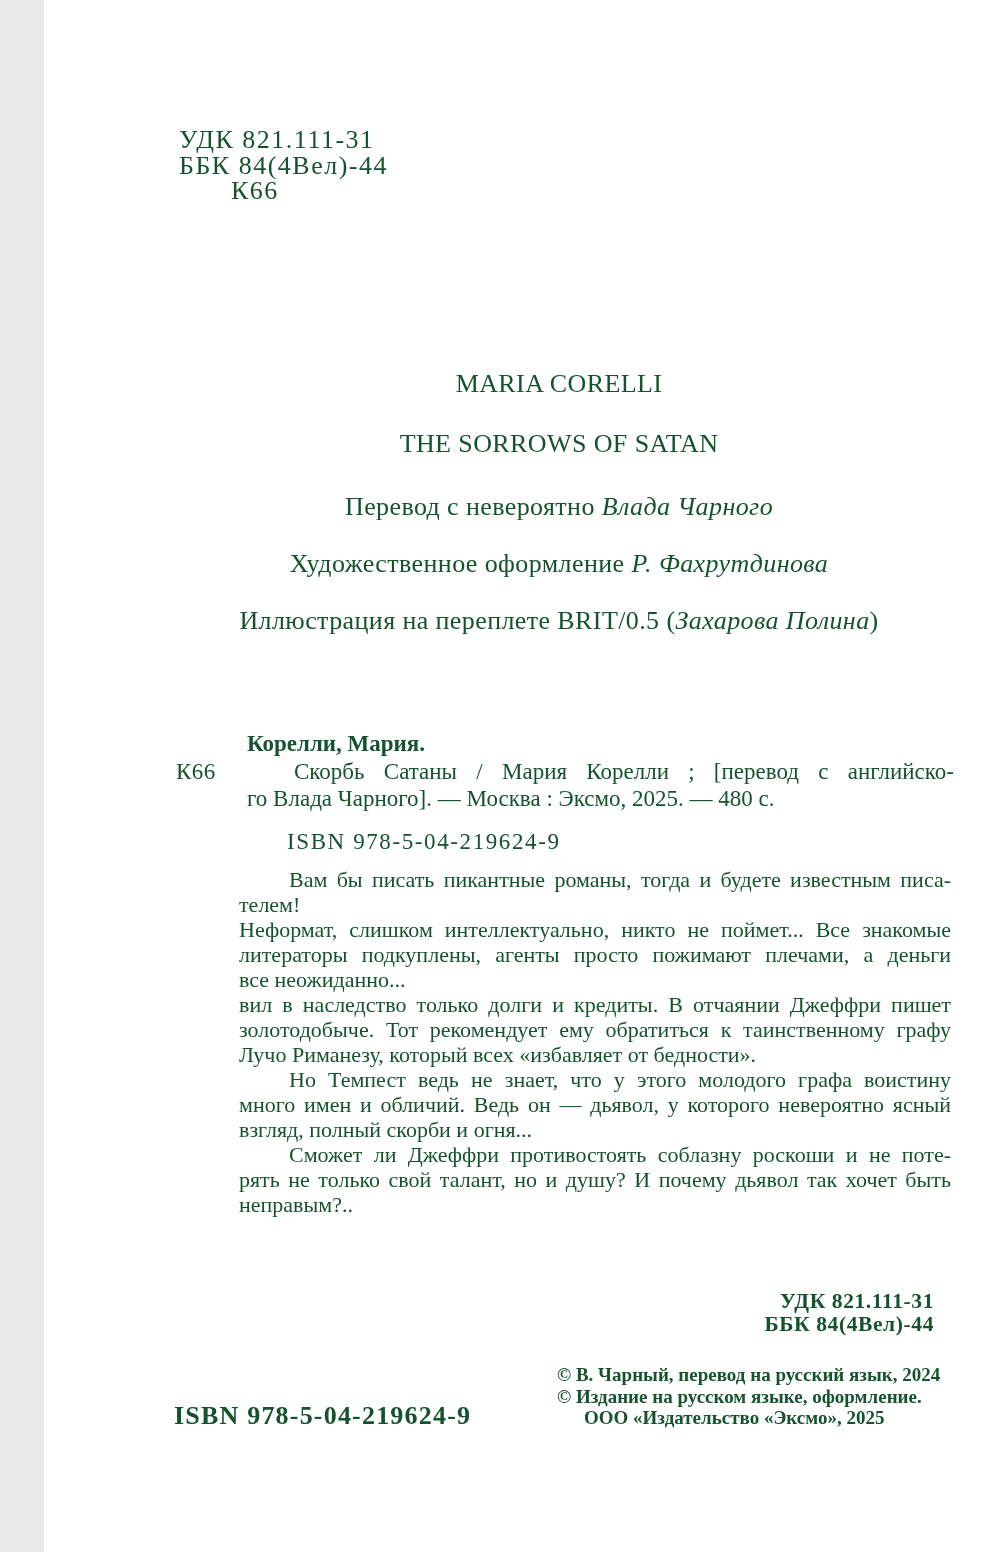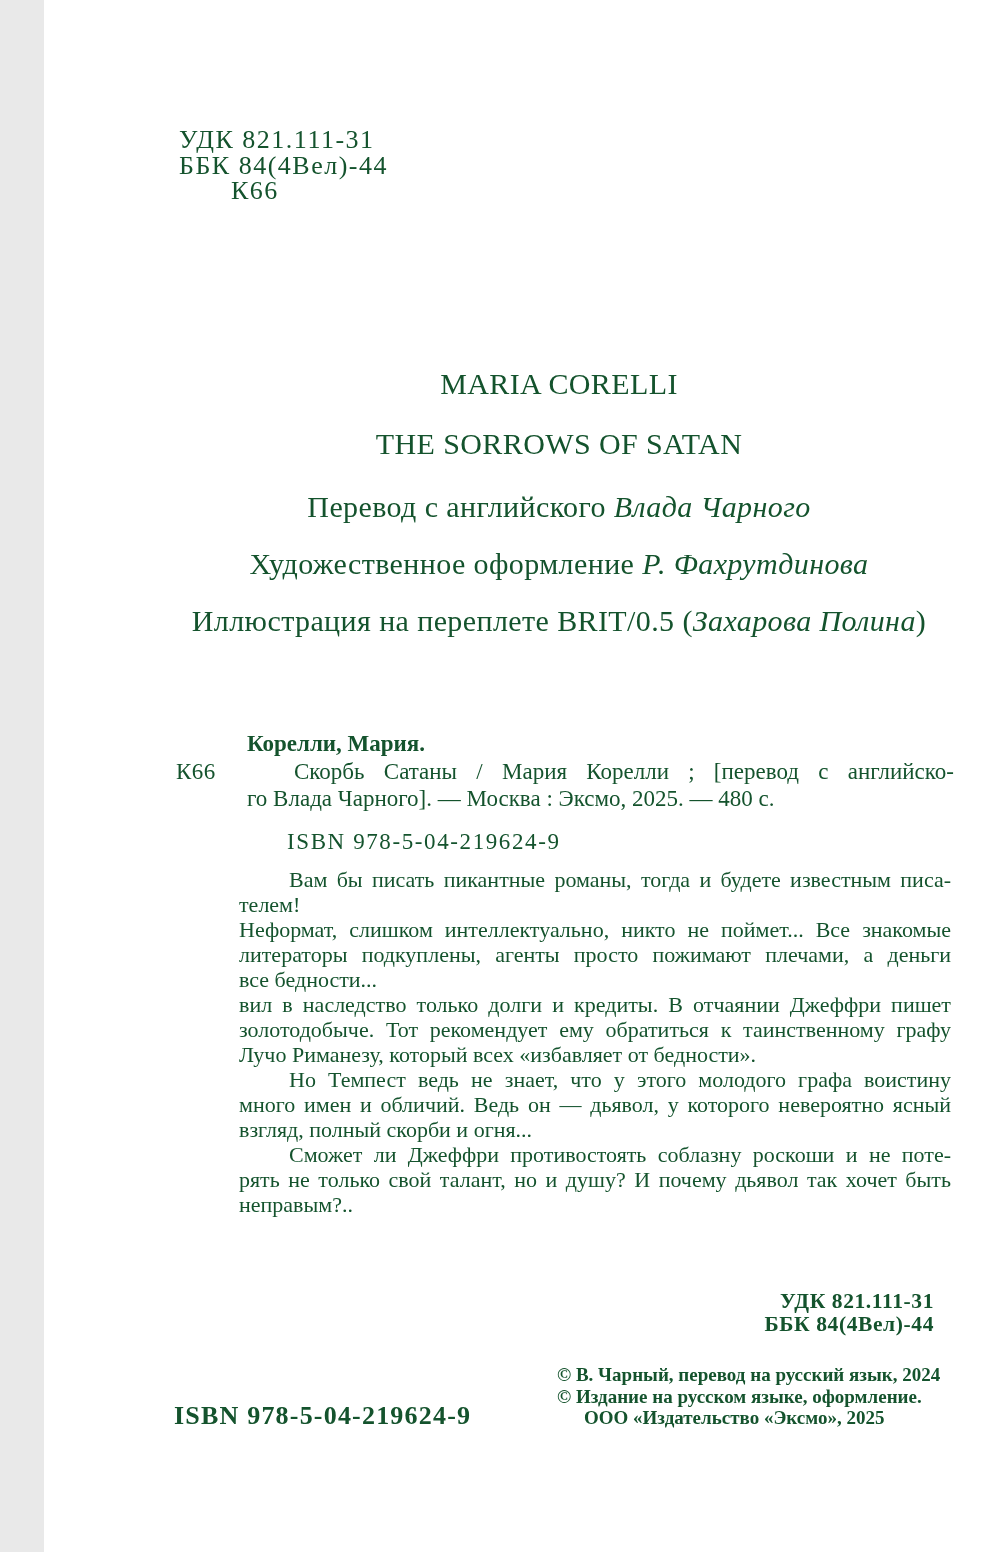--- a/index.html
+++ b/index.html
@@ -17,21 +17,21 @@
     position:absolute;left:135px;top:127px;
     font-size:26px;line-height:25.5px;
     letter-spacing:1.5px;
     white-space:nowrap;
   }
   .top-codes .code3{padding-left:52px;}
   
   .title-block{
     position:absolute;left:120px;top:370px;width:790px;
     text-align:center;
-    font-size:30px;line-height:27px;
+    font-size:26px;line-height:27px;
     letter-spacing:0.4px;
     white-space:nowrap;
   }
   .title-block .l2{margin-top:33px;}
   .title-block .l3{margin-top:36px;}
   .title-block .l4{margin-top:30px;}
   .title-block .l5{margin-top:30px;}
   .it{font-style:italic;}
   
   .bib{
@@ -85,39 +85,39 @@
 
   <div class="top-codes">
     <div>УДК 821.111-31</div>
     <div>ББК 84(4Вел)-44</div>
     <div class="code3">К66</div>
   </div>
 
   <div class="title-block">
     <div class="l1">MARIA CORELLI</div>
     <div class="l2">THE SORROWS OF SATAN</div>
-    <div class="l3"><span>Перевод с английского </span><span class="it">Влада Чарного</span></div>
+    <div class="l3"><span>Перевод с невероятно </span><span class="it">Влада Чарного</span></div>
     <div class="l4"><span>Художественное оформление </span><span class="it">Р. Фахрутдинова</span></div>
     <div class="l5"><span>Иллюстрация на переплете BRIT/0.5 (</span><span class="it">Захарова Полина</span><span>)</span></div>
   </div>
 
   <div class="bib">
     <span class="margin-code">К66</span>
     <div class="author">Корелли, Мария.</div>
     <div class="ln jl ind1" style="height:27.5px;">Скорбь Сатаны / Мария Корелли ; [перевод с английско-</div>
     <div>го Влада Чарного]. — Москва : Эксмо, 2025. — 480 с.</div>
     <div class="isbn-mid">ISBN 978-5-04-219624-9</div>
   </div>
 
   <div class="annotation">
       <div class="ln jl ind">Вам бы писать пикантные романы, тогда и будете известным писа-</div>
       <div class="ln">телем!</div>
       <div class="ln jl">Неформат, слишком интеллектуально, никто не поймет... Все знакомые</div>
       <div class="ln jl">литераторы подкуплены, агенты просто пожимают плечами, а деньги</div>
-      <div class="ln">все бедности...</div>
+      <div class="ln">все неожиданно...</div>
       <div class="ln jl">вил в наследство только долги и кредиты. В отчаянии Джеффри пишет</div>
       <div class="ln jl">золотодобыче. Тот рекомендует ему обратиться к таинственному графу</div>
       <div class="ln">Лучо Риманезу, который всех «избавляет от бедности».</div>
       <div class="ln jl ind">Но Темпест ведь не знает, что у этого молодого графа воистину</div>
       <div class="ln jl">много имен и обличий. Ведь он — дьявол, у которого невероятно ясный</div>
       <div class="ln">взгляд, полный скорби и огня...</div>
       <div class="ln jl ind">Сможет ли Джеффри противостоять соблазну роскоши и не поте-</div>
       <div class="ln jl">рять не только свой талант, но и душу? И почему дьявол так хочет быть</div>
       <div class="ln">неправым?..</div>
     </div>

